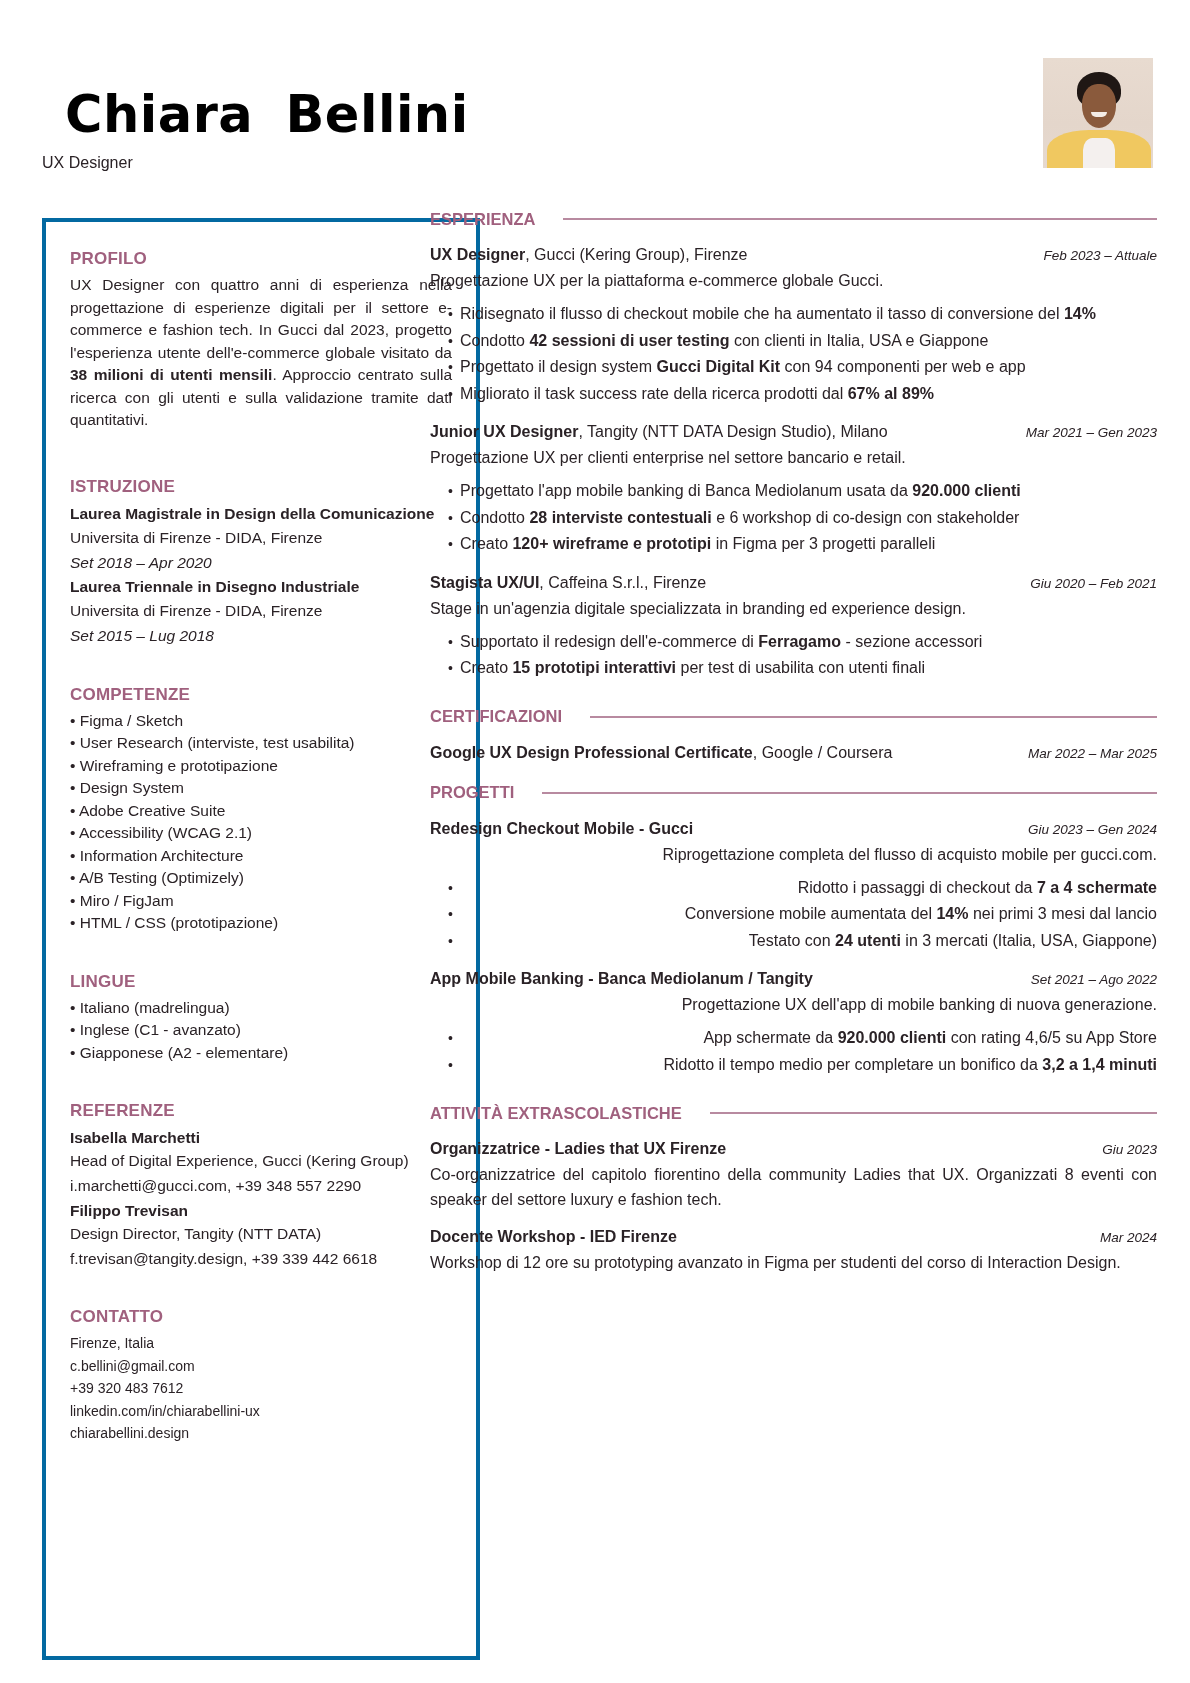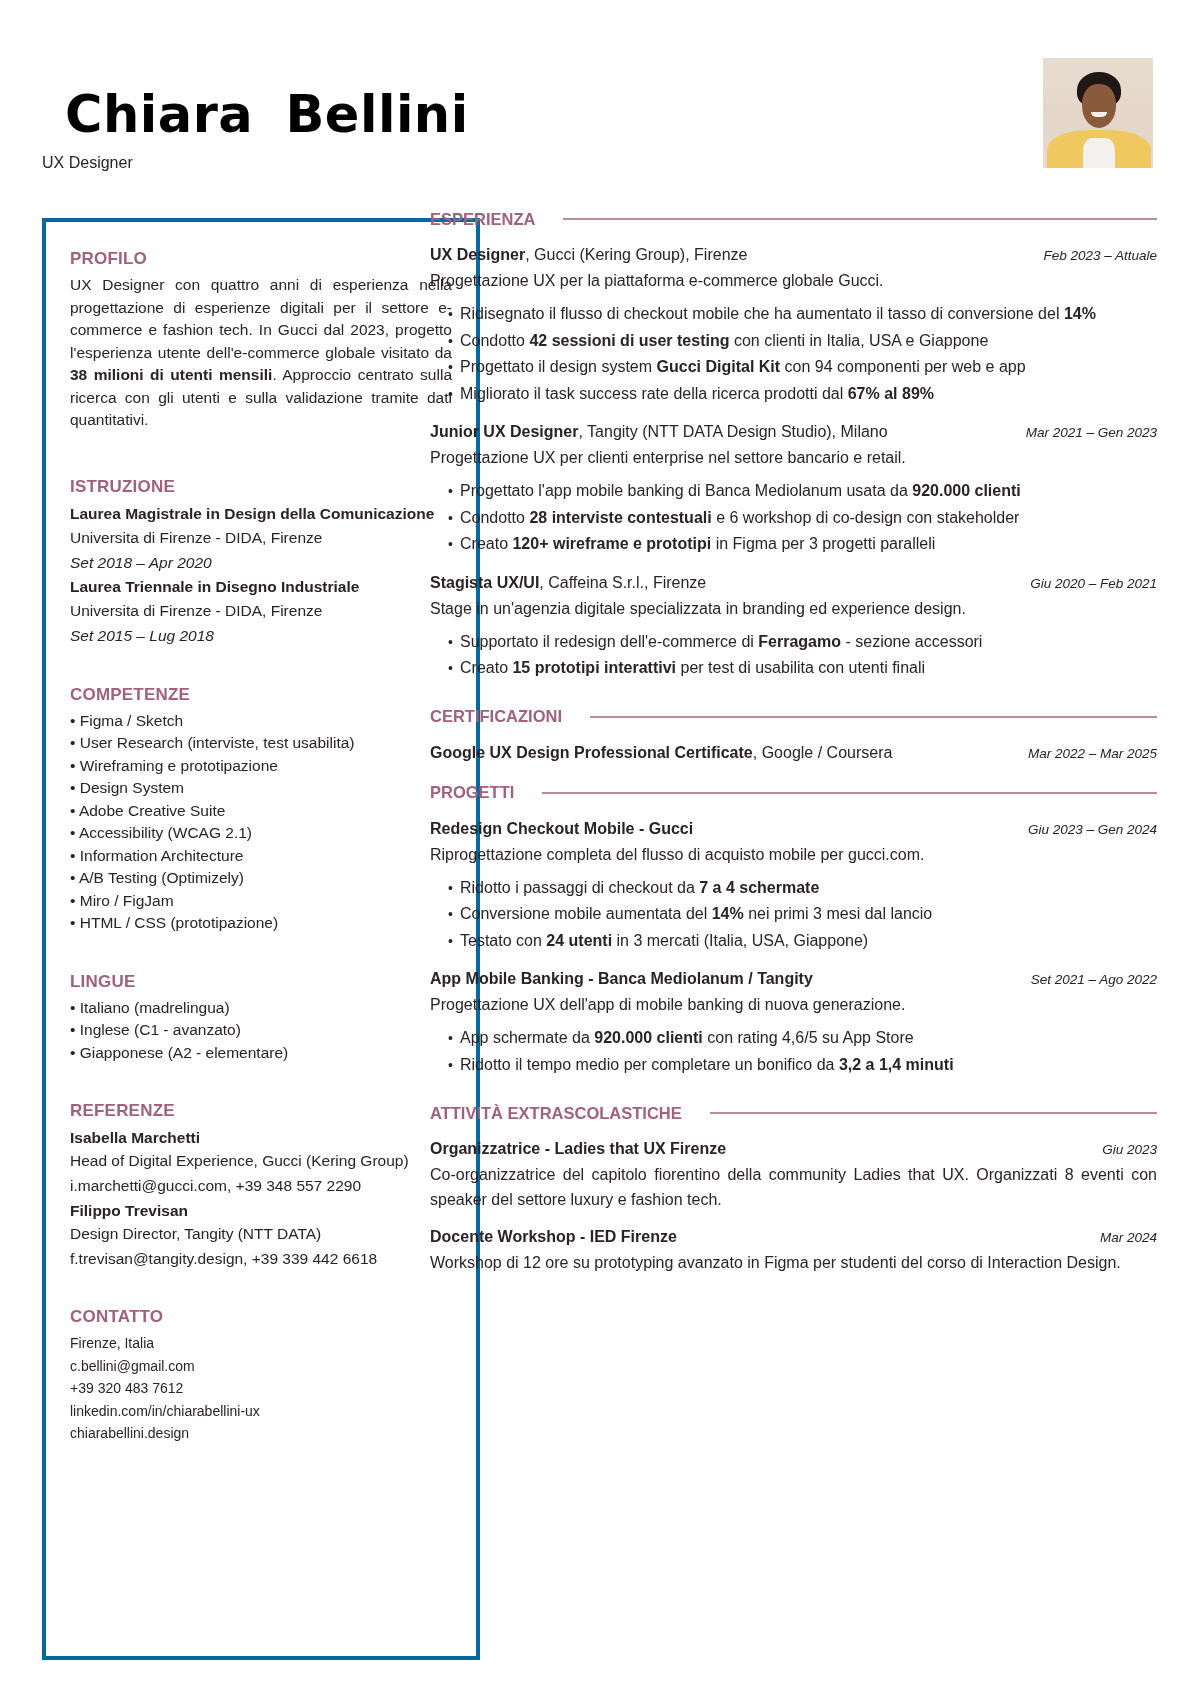--- a/index.html
+++ b/index.html
@@ -196,21 +196,21 @@
     <div class="sec-head">
       <span class="sec-title">CERTIFICAZIONI</span>
       <span class="sec-line"></span>
     </div>
     <div class="entry-row" style="margin-bottom:5px;">
       <span><b>Google UX Design Professional Certificate</b><span>, Google / Coursera</span></span>
       <span class="entry-date">Mar 2022 – Mar 2025</span>
     </div>
   </section>
 
-  <section style="margin-top:16px;">
+  <section style="margin-top:16px;text-align:right;">
     <div class="sec-head">
       <span class="sec-title">PROGETTI</span>
       <span class="sec-line"></span>
     </div>
 
     <div class="entry">
       <div class="entry-row">
         <b>Redesign Checkout Mobile - Gucci</b>
         <span class="entry-date">Giu 2023 – Gen 2024</span>
       </div>

